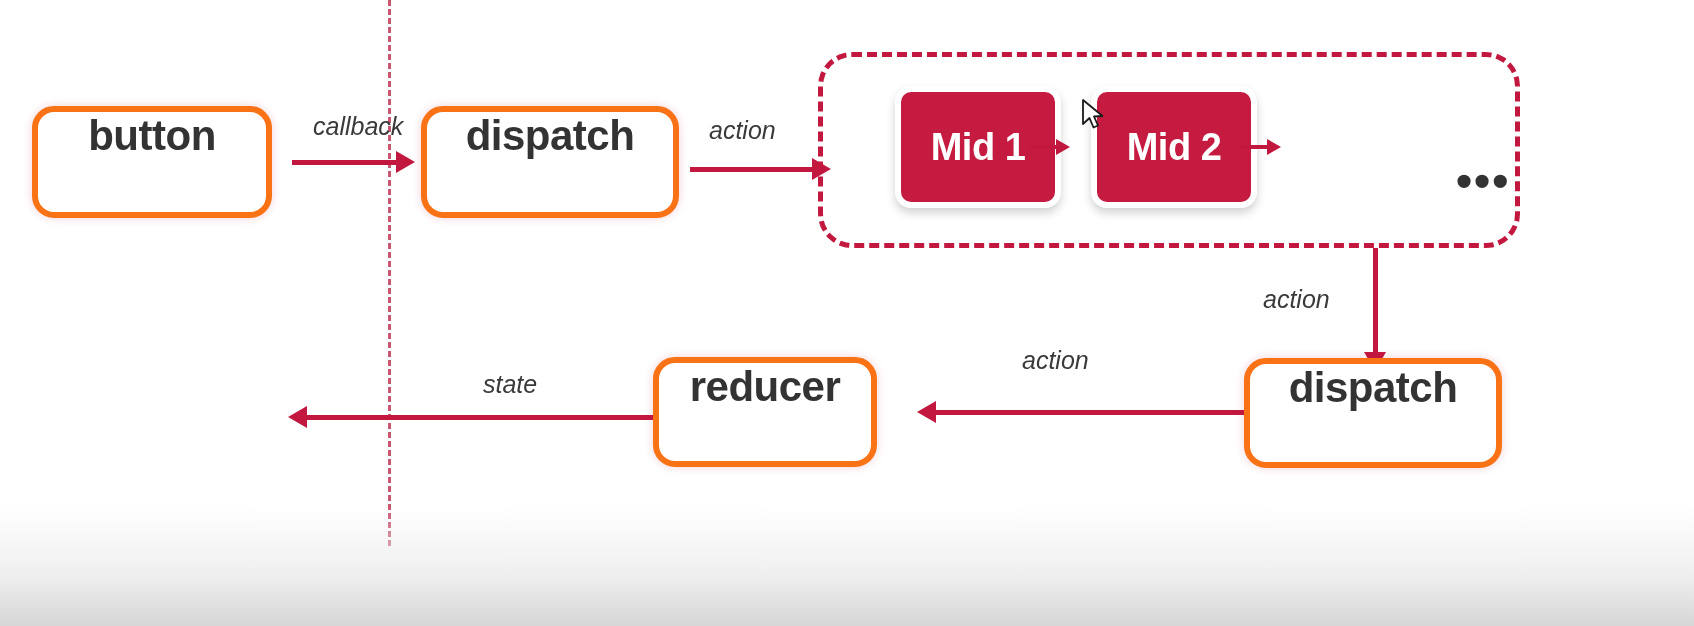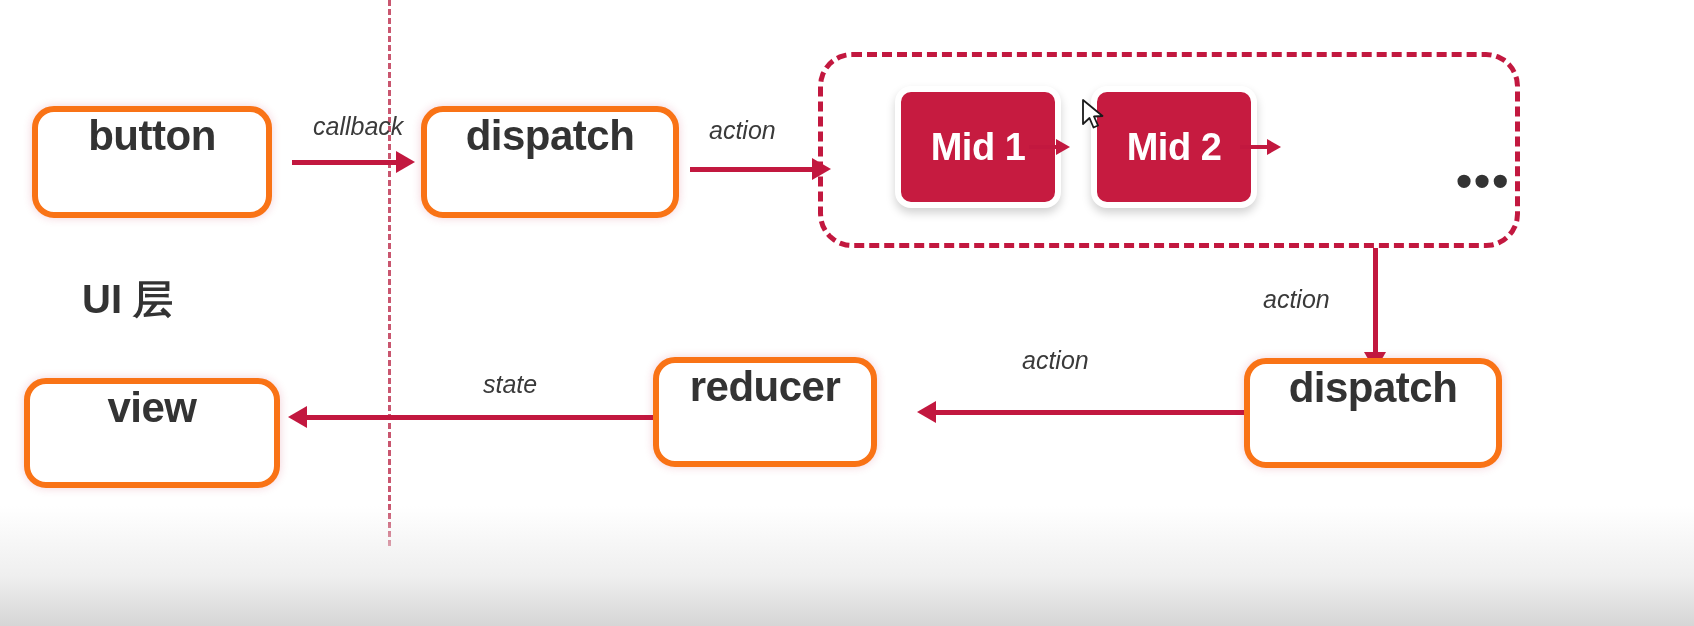--- a/index.html
+++ b/index.html
@@ -194,29 +194,25 @@
   <div class="mbox" style="left:1071px; top:86px; width:166px; height:122px; font-size:38px;margin-left:20px;">
     <span>Mid 2</span>
   </div>
 
   <div class="sline" style="left:1240px; top:145px; width:32px;"></div>
   <div class="ah-right-sm" style="left:1267px; top:139px;"></div>
 
 
   <div class="ellipsis" style="left:1456px; top:158px;">•••</div>
 
-  <div class="layer-label" style="left:82px; top:272px;">UI 层</div>
 
   <div class="elabel" style="left:1263px; top:285px;">action</div>
   <div class="vline" style="left:1373px; top:248px; height:108px;"></div>
   <div class="arrowhead ah-down" style="left:1364px; top:352px;"></div>
 
-  <div class="obox" style="left:24px; top:378px; width:256px; height:110px; font-size:42px;">
-    <span>view</span>
-  </div>
 
   <div class="elabel" style="left:483px; top:370px;">state</div>
 
   <div class="hline" style="left:306px; top:415px; width:348px;"></div>
   <div class="arrowhead ah-left" style="left:288px; top:406px;"></div>
 
   <div class="obox" style="left:653px; top:357px; width:224px; height:110px; font-size:42px;">
     <span>reducer</span>
   </div>
 

